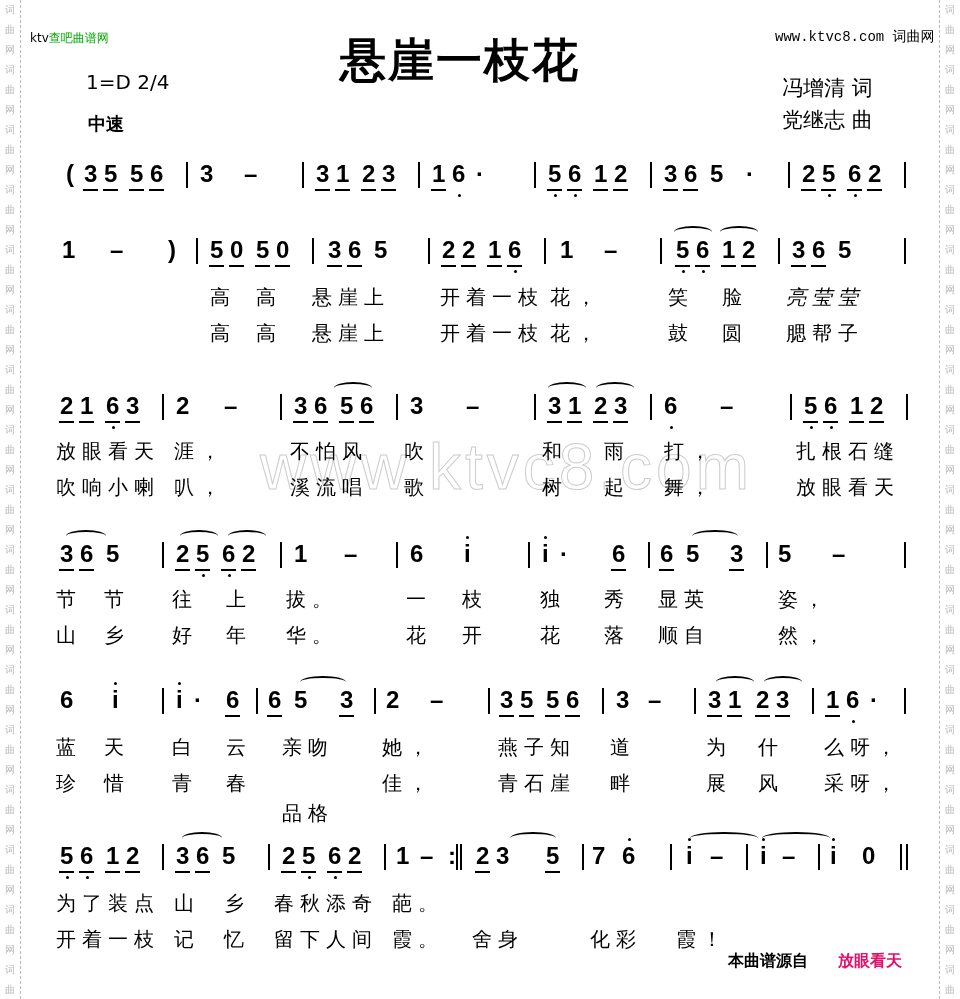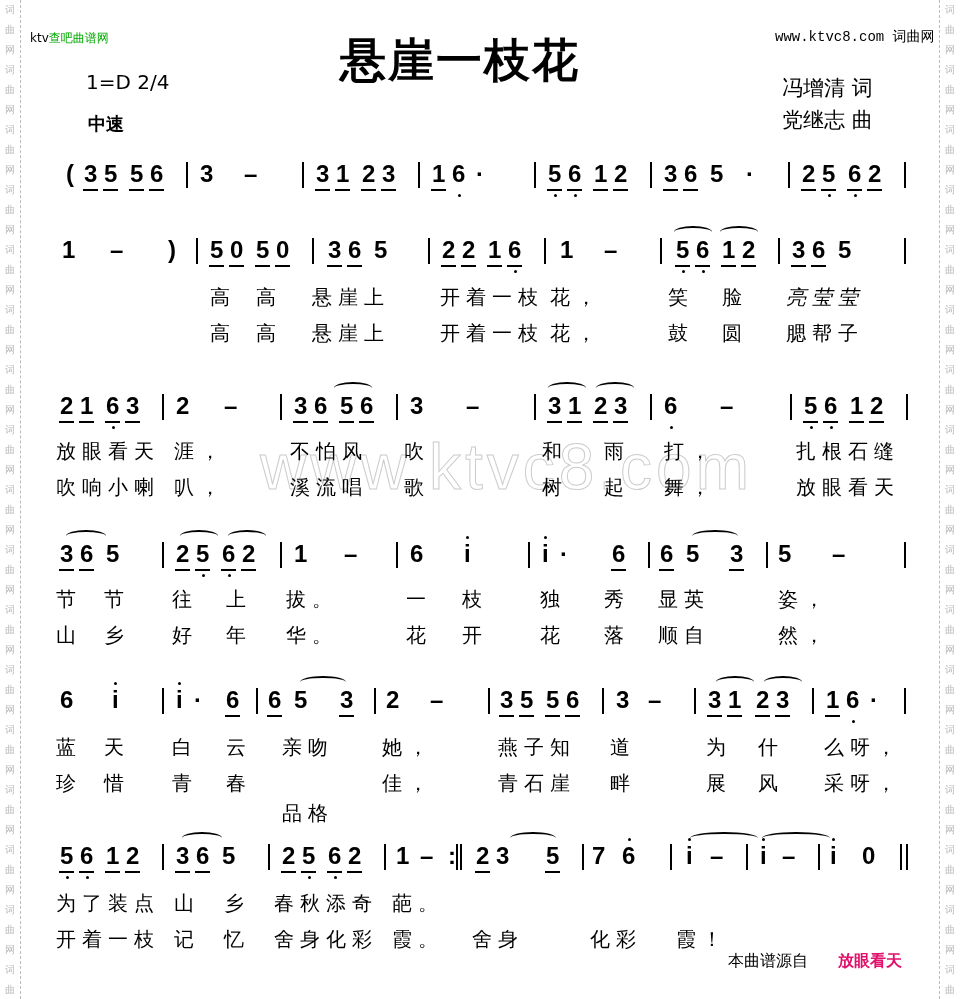--- a/index.html
+++ b/index.html
@@ -15,21 +15,21 @@
   .key{position:absolute;left:86px;top:70px;font-size:20px;}
   .tempo{position:absolute;left:88px;top:112px;font-size:18px;font-weight:bold;}
   .credit{position:absolute;left:782px;font-size:21px;}
   .n{position:absolute;font-family:"Liberation Sans",sans-serif;font-weight:bold;font-size:24px;line-height:28px;}
   .n.u::after{content:"";position:absolute;left:-1px;right:-1px;bottom:-3px;height:2px;background:#000;}
   .n.ld::before{content:"";position:absolute;left:50%;bottom:-9px;width:3px;height:3px;margin-left:-1px;background:#000;border-radius:50%;}
   .n.hd::before{content:"";position:absolute;left:50%;top:-4px;width:3px;height:3px;margin-left:-1px;background:#000;border-radius:50%;}
   .bar{position:absolute;width:2px;height:26px;background:#000;}
   .slur{position:absolute;height:10px;border-top:2px solid #000;border-radius:50% 50% 0 0;}
   .lyr{position:absolute;font-family:"DejaVu Serif",serif;font-size:20px;letter-spacing:6px;white-space:nowrap;}
-  .footer-src{position:absolute;left:728px;top:951px;font-size:16px;font-weight:normal;}
+  .footer-src{position:absolute;left:728px;top:951px;font-size:16px;font-weight:bold;}
   .footer-site{position:absolute;left:838px;top:951px;font-size:16px;font-weight:bold;color:#e0106b;}
   .wmark{position:absolute;left:260px;top:430px;font-size:64px;color:transparent;-webkit-text-stroke:1px #ccc;letter-spacing:4px;font-family:"Liberation Sans",sans-serif;}
 </style>
 </head>
 <body>
 
 <div class="side left" id="sideL">
     <div class="wm" style="top: 0px;">词</div>
     <div class="wm" style="top: 20px;">曲</div>
     <div class="wm" style="top: 40px;">网</div>
@@ -423,21 +423,21 @@
     <div class="bar" style="left: 900px; top: 844px;"></div>
     <div class="bar" style="left: 906px; top: 844px;"></div>
     <div class="lyr" style="left: 56px; top: 890px;">为了装点</div>
     <div class="lyr" style="left: 174px; top: 890px;">山</div>
     <div class="lyr" style="left: 224px; top: 890px;">乡</div>
     <div class="lyr" style="left: 274px; top: 890px;">春秋添奇</div>
     <div class="lyr" style="left: 392px; top: 890px;">葩。</div>
     <div class="lyr" style="left: 56px; top: 926px;">开着一枝</div>
     <div class="lyr" style="left: 174px; top: 926px;">记</div>
     <div class="lyr" style="left: 224px; top: 926px;">忆</div>
-    <div class="lyr" style="left: 274px; top: 926px;">舍身化彩</div>
+    <div class="lyr" style="left: 274px; top: 926px;">留下人间</div>
     <div class="lyr" style="left: 392px; top: 926px;">霞。</div>
     <div class="lyr" style="left: 472px; top: 926px;">舍身</div>
     <div class="lyr" style="left: 590px; top: 926px;">化彩</div>
     <div class="lyr" style="left: 676px; top: 926px;">霞！</div>
   </div>
 
 <div class="footer-src">本曲谱源自</div>
 <div class="footer-site">放眼看天</div>
 
 </body></html>

